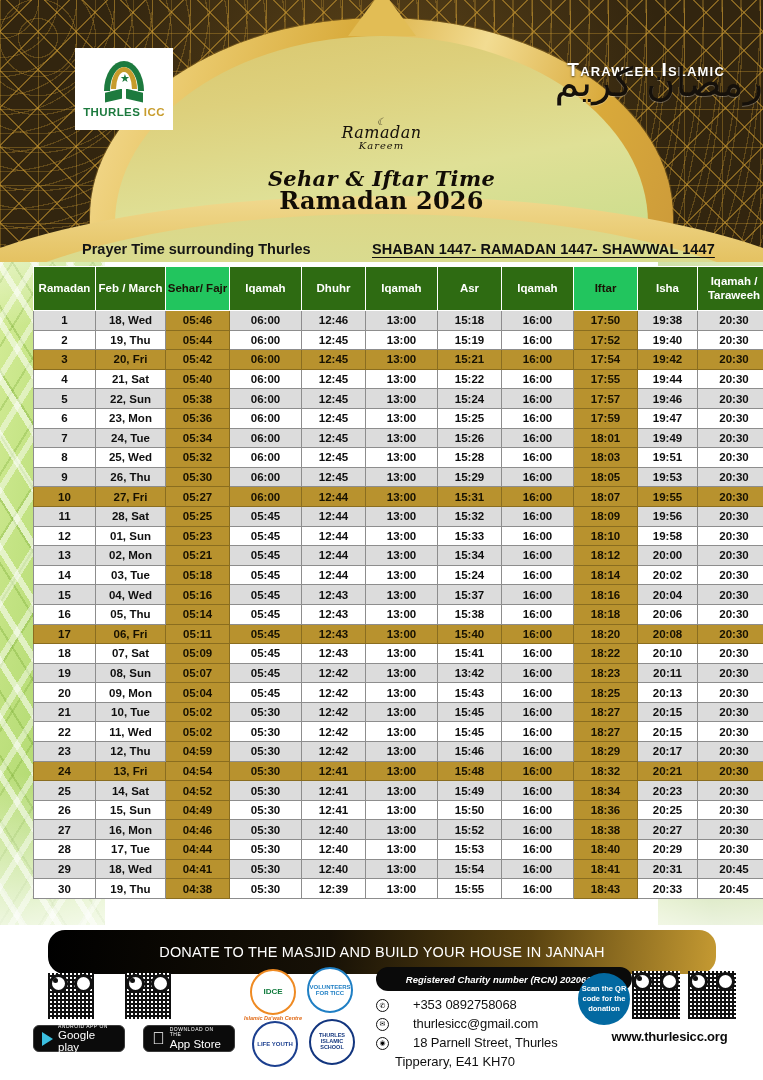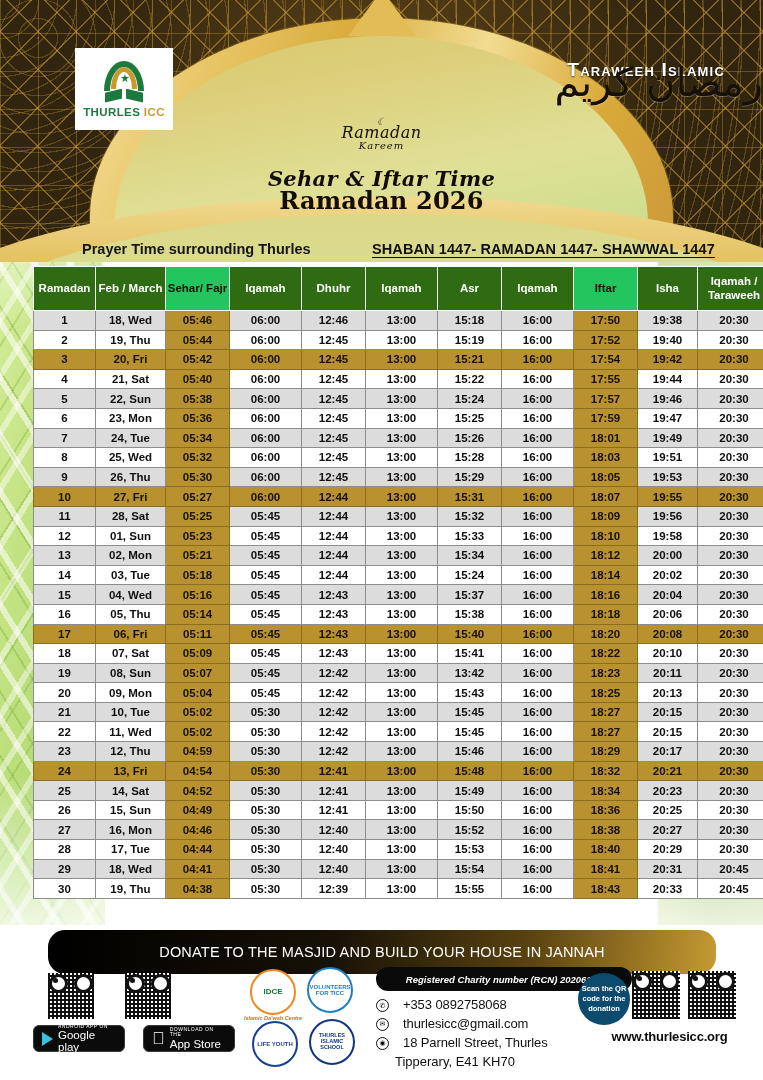--- a/index.html
+++ b/index.html
@@ -252,31 +252,31 @@
   .p-cap{ position:absolute; font-size:5.5px; text-align:center; width:60px; color:#e06a16; font-style:italic; font-weight:bold; line-height:1.15;}
   .cap-idce{ left:243px; top:90px; }
 
   .rcn-pill{
     position:absolute; left:376px; top:42px; width:256px; height:24px;
     border-radius:12px; background:#0a0a0a; color:#ffffff;
     font-size:9.5px; font-style:italic; font-weight:bold;
     display:flex; align-items:center; justify-content:center;
   }
   .contact{ position:absolute; left:376px; top:72px; width:230px; }
-  .c-line{ display:flex; align-items:flex-start; gap:14px; margin-bottom:2px; }
+  .c-line{ display:flex; align-items:flex-start; gap:24px; margin-bottom:2px; }
   .c-ico{
     width:13px; height:13px; min-width:13px; border:1.2px solid #111; border-radius:50%;
     display:flex; align-items:center; justify-content:center; font-size:7px; margin-top:2px;
   }
   .c-txt{ font-size:13px; color:#101010; line-height:1.3; letter-spacing:-.1px; }
   .c-sub{ font-size:13px; color:#101010; margin-left:19px; line-height:1.3; }
 
   .scan-circle{
     position:absolute; left:578px; top:48px; width:52px; height:52px; border-radius:50%;
-    background:#0c4a6e; color:#ffffff; font-size:7.5px; font-weight:bold;
+    background:#0369a1; color:#ffffff; font-size:7.5px; font-weight:bold;
     display:flex; align-items:center; justify-content:center; text-align:center; line-height:1.35;
   }
   .website{
     position:absolute; left:576px; top:104px; width:187px; text-align:center;
     font-size:13px; font-weight:bold; color:#0a0a0a; letter-spacing:-.2px;
   }
 </style>
 </head>
 <body>
 

